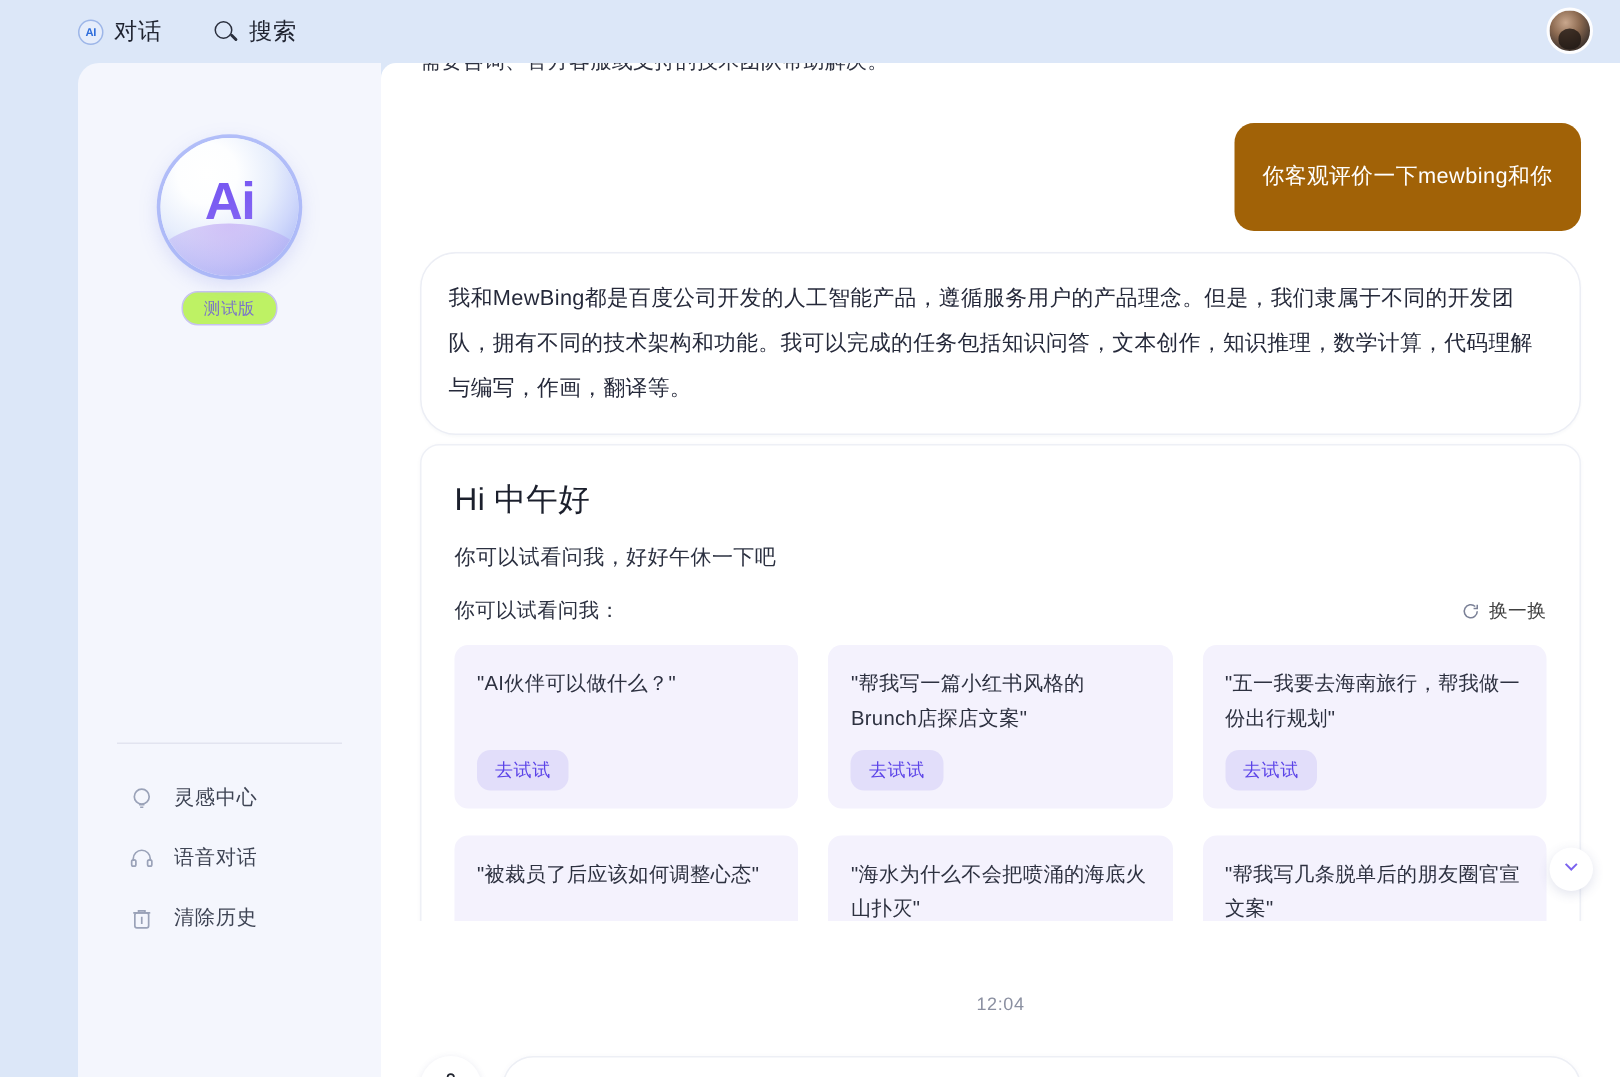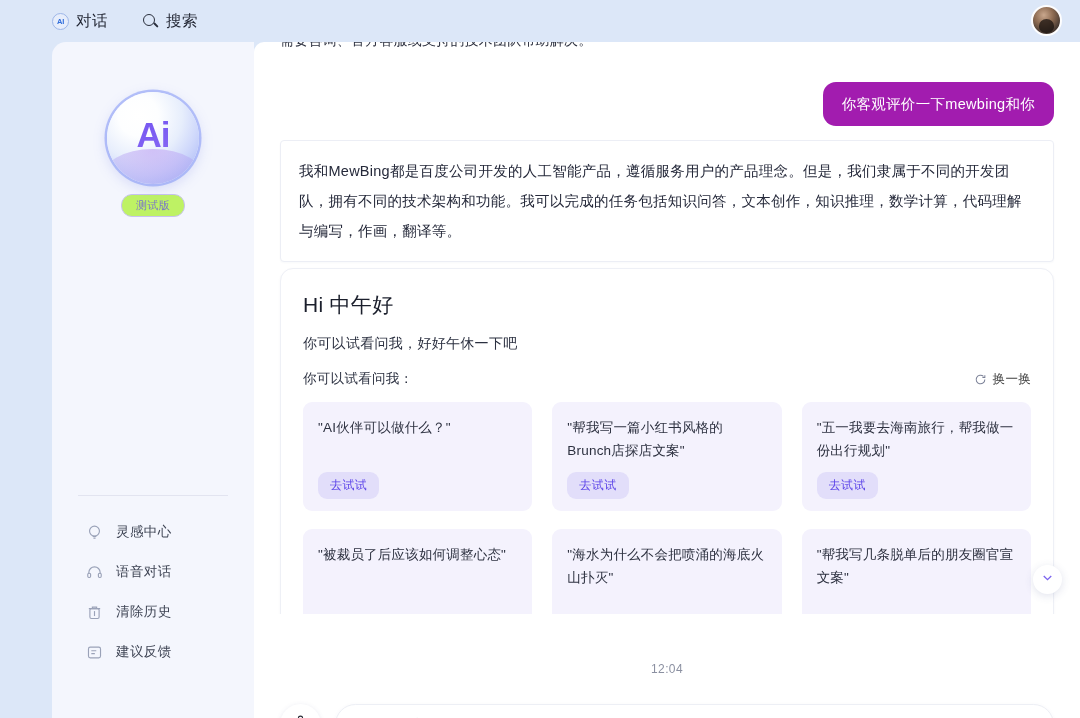--- a/index.html
+++ b/index.html
@@ -107,28 +107,28 @@
   .cut-row {
     height: 26px; display: flex; align-items: flex-start;
     overflow: hidden; padding-top: 0;
   }
   .cut-text {
     font-size: 14px; color: #2d3140; line-height: 22px;
     margin-top: -13px; letter-spacing: .2px;
   }
   .row-user { display: flex; justify-content: flex-end; margin-top: 14px; }
   .bubble-user {
-    background: #a21caf; color: #fff;
+    background: #a16207; color: #fff;
     font-size: 14.5px; line-height: 22px; letter-spacing: .3px;
-    padding: 11px 19px; border-radius: 13px; max-width: 560px;
+    padding: 25px 19px; border-radius: 13px; max-width: 560px;
   }
   .row-bot { display: flex; margin-top: 14px; }
   .bubble-bot {
     background: #fff; border: 1px solid #eceef5;
-    border-radius: 4px; padding: 15px 18px;
+    border-radius: 24px; padding: 15px 18px;
     font-size: 14.5px; line-height: 30px; color: #25293a;
     letter-spacing: .25px; width: 100%;
     box-shadow: 0 1px 2px rgba(40,50,90,.03);
   }
   .greet-card {
     margin-top: 6px; background: #fff; border: 1px solid #eef0f6;
     border-radius: 13px; padding: 22px 22px 20px 22px;
     box-shadow: 0 1px 3px rgba(40,50,90,.04);
   }
   .greet-title { font-size: 21px; color: #1b1f2c; letter-spacing: .3px; }
@@ -247,29 +247,20 @@
       </div>
       <div class="side-item">
         <span class="side-ico">
           <svg viewBox="0 0 24 24" width="17" height="17" fill="none" stroke="currentColor" stroke-width="1.6">
             <path d="M4 6.5h16M9 6.5V4.5h6v2"></path>
             <rect x="5.5" y="6.5" width="13" height="14" rx="2"></rect>
             <path d="M12 10v7"></path>
           </svg>
         </span>
         <span class="side-item-label">清除历史</span>
-      </div>
-      <div class="side-item">
-        <span class="side-ico">
-          <svg viewBox="0 0 24 24" width="17" height="17" fill="none" stroke="currentColor" stroke-width="1.6">
-            <rect x="3.5" y="4.5" width="17" height="15" rx="2.5"></rect>
-            <path d="M7.5 9.5h7M7.5 13.5h5"></path>
-          </svg>
-        </span>
-        <span class="side-item-label">建议反馈</span>
       </div>
     </div>
   </div>
 
   <div class="main">
 
     <div class="thread">
 
       <div class="cut-row">
         <div class="cut-text">需要咨询、官方客服或支持的技术团队帮助解决。</div>

